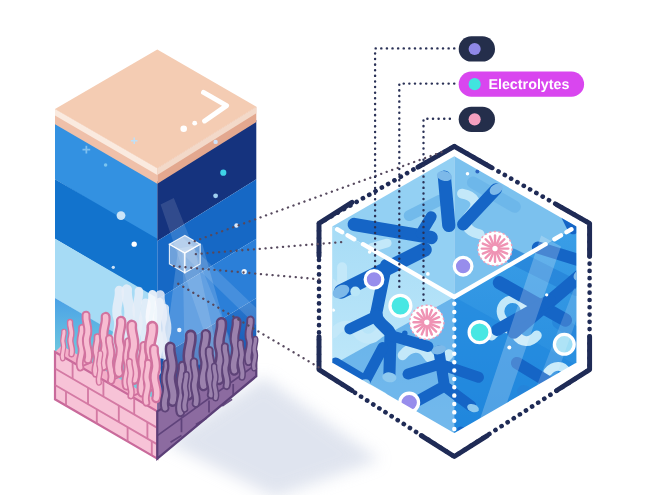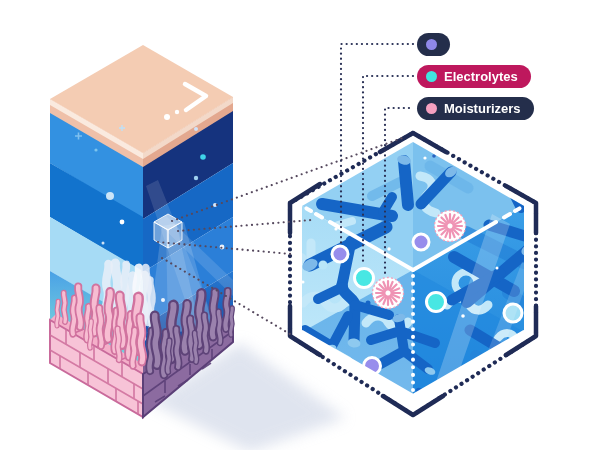--- a/index.html
+++ b/index.html
@@ -406,22 +406,21 @@
     <path d="M413,44 L341,44 L341,245"></path>
     <path d="M413,76 L363,76 L363,265"></path>
     <path d="M409,108 L385,108 L385,276"></path>
   </g>
 </svg>
 
 <div class="legend">
   <div class="pill" style="top: 33px; background-color: rgb(36, 46, 75);">
     <span class="dot" style="background-color: rgb(143, 136, 232);"></span>
   </div>
-  <div class="pill" style="top: 65px; background-color: #be185d;">
+  <div class="pill" style="top: 65px; background-color: #d946ef;">
     <span class="dot" style="background-color: rgb(65, 229, 223);"></span>
     <span class="plabel">Electrolytes</span>
   </div>
   <div class="pill" style="top: 97px; background-color: rgb(36, 46, 75);">
     <span class="dot" style="background-color: rgb(245, 160, 192);"></span>
-    <span class="plabel">Moisturizers</span>
   </div>
 </div>
 </div>
 
 </body></html>

